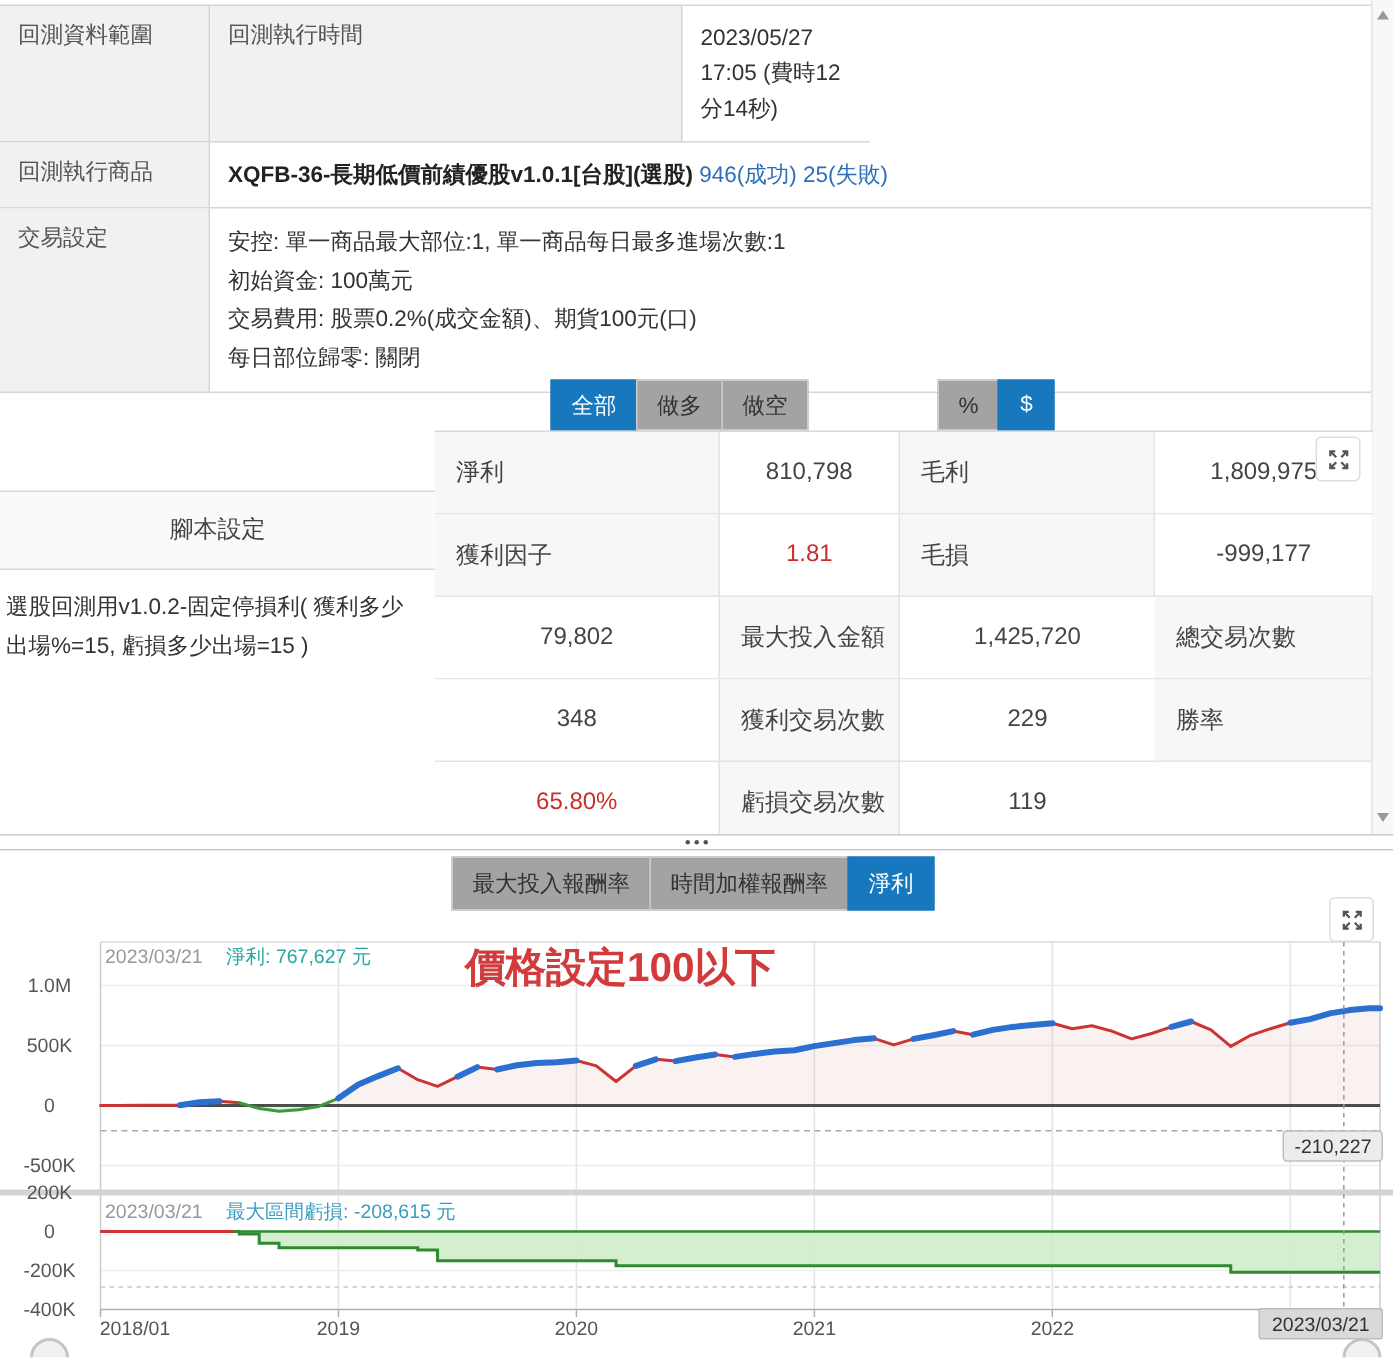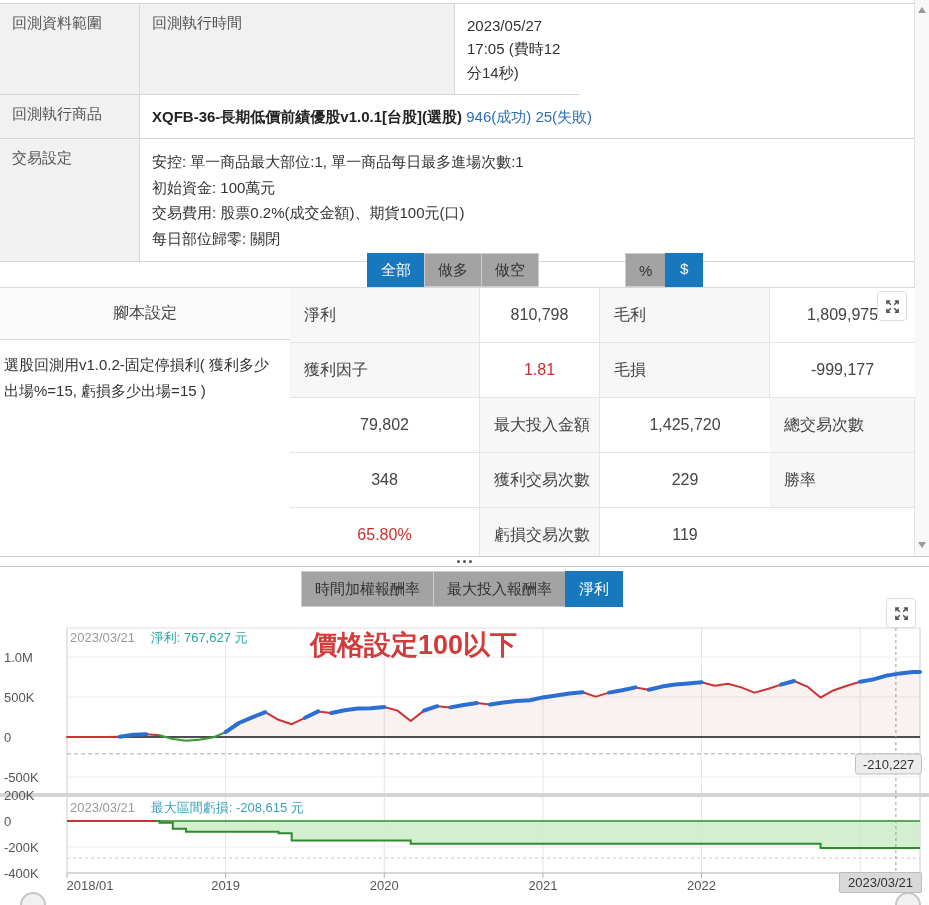--- a/index.html
+++ b/index.html
@@ -30,21 +30,21 @@
   .btn{display:inline-flex;align-items:center;justify-content:center;height:34px;min-width:38px;
        padding:0 13px;border:1px solid #ccc;background:#a3a3a3;color:#333;font-size:15px;
        font-family:inherit;cursor:pointer;margin-left:-1px;box-sizing:border-box;}
   .btn:first-child{margin-left:0;}
   .btn.active{background:#1778be;border-color:#1778be;color:#fff;font-family:Liberation Mono, monospace;}
 
   
   .script-panel{position:absolute;left:0;top:287px;width:290px;height:269px;box-sizing:border-box;}
   .script-head{height:51px;display:flex;align-items:center;justify-content:center;
                border-top:1px solid #d9d9d9;border-bottom:1px solid #d9d9d9;background:#fafafa;
-               font-size:16px;color:#444;}
+               font-size:16px;color:#444;margin-top:40px;}
   .script-body{padding:12px 6px 12px 4px;font-size:15px;line-height:1.7;color:#333;}
 
   
   .stats-table{position:absolute;left:290px;top:287px;width:625px;height:269px;overflow:hidden;
                display:grid;grid-template-columns:190px 120px 170px 1fr;grid-auto-rows:55px;
                border-top:1px solid #d9d9d9;font-size:16px;}
   .st-cell{border-bottom:1px solid #e4e4e4;border-right:1px solid #e4e4e4;display:flex;align-items:center;box-sizing:border-box;color:#444;}
   .st-lbl{background:#f7f7f7;padding-left:14px;}
   .st-val{justify-content:center;background:#fff;}
   .st-cell.last-col{border-right:none;}
@@ -59,21 +59,21 @@
             border-top:1px solid #c9c9c9;border-bottom:1px solid #c9c9c9;
             display:flex;align-items:center;justify-content:center;cursor:row-resize;}
   .dots{display:flex;gap:3px;}
   .dots i{width:3px;height:3px;border-radius:50%;background:#555;}
 
   
   .chart-tabs{left:301px;top:571px;}
   .chart-tabs .btn{height:36px;}
   #chart-svg{position:absolute;left:0;top:620px;}
   .axis-label{position:absolute;font-size:13px;color:#555;white-space:nowrap;}
-  .y-axis-label{width:58px;text-align:left;transform:translateY(-50%);}
+  .y-axis-label{width:58px;text-align:center;transform:translateY(-50%);}
   .x-axis-label{transform:translateX(-50%);top:878px;}
   .chart-info{position:absolute;font-size:13px;white-space:nowrap;z-index:3;}
   .ci-date{color:#999;margin-right:12px;}
   .ci-main1{color:#2aa7a2;}
   .ci-main2{color:#3a9fbe;}
   .annotation{position:absolute;left:310px;top:627px;font-size:27px;font-weight:bold;color:#d23b3b;z-index:3;white-space:nowrap;}
   .ref-badge{position:absolute;left:855px;top:764px;transform:translateY(-50%);background:#ececec;
              border:1px solid #bdbdbd;border-radius:3px;padding:2px 7px;font-size:13px;color:#333;z-index:4;}
   .x-badge{position:absolute;left:839px;top:872px;background:#d9d9d9;border:1px solid #bdbdbd;
            border-radius:2px;padding:2px 8px;font-size:13px;color:#333;z-index:4;}
@@ -172,22 +172,22 @@
 
   <div class="splitter">
     <span class="dots">
         <i></i>
         <i></i>
         <i></i>
       </span>
   </div>
 
   <div class="btn-group chart-tabs">
+    <button class="btn tab-btn">最大投入報酬率</button>
     <button class="btn tab-btn">時間加權報酬率</button>
-    <button class="btn tab-btn">最大投入報酬率</button>
     <button class="btn tab-btn active">淨利</button>
   </div>
 
   <div class="expand-btn" style="left:886px;top:598px;">
     <svg width="15" height="15" viewBox="0 0 16 16">
       <g stroke="#555" stroke-width="1.6" fill="none">
         <path d="M2 5.5 V2 H5.5 M2 2 L6.2 6.2"></path>
         <path d="M10.5 2 H14 V5.5 M14 2 L9.8 6.2"></path>
         <path d="M2 10.5 V14 H5.5 M2 14 L6.2 9.8"></path>
         <path d="M14 10.5 V14 H10.5 M14 14 L9.8 9.8"></path>

